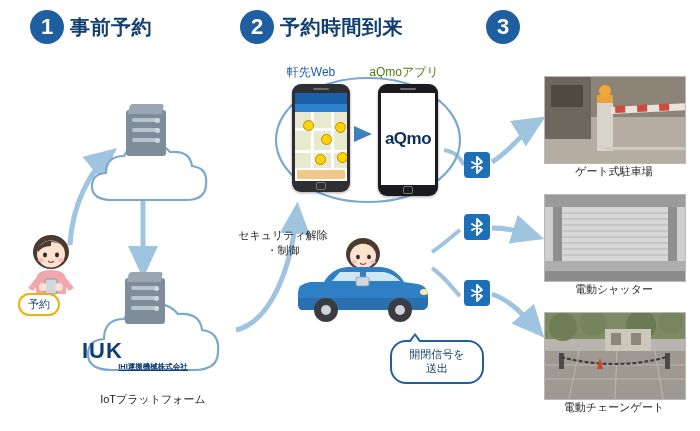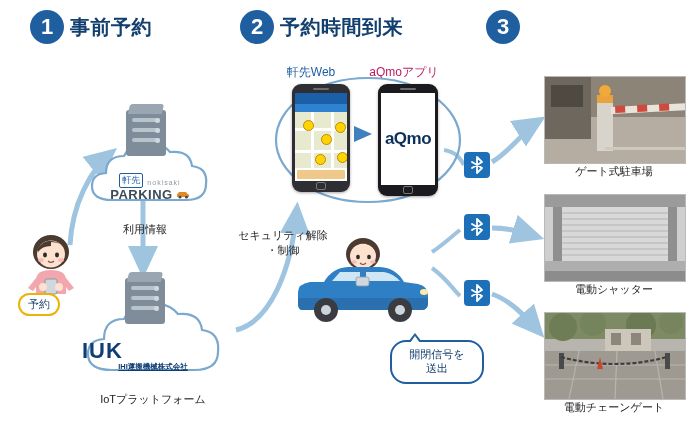--- a/index.html
+++ b/index.html
@@ -343,38 +343,21 @@
   <div class="server" style="left:126px; top:104px;">
     <div class="body"></div>
     <div class="top"></div>
     <div class="slot" style="top:14px;"></div>
     <div class="slot" style="top:24px;"></div>
     <div class="slot" style="top:34px;"></div>
     <div class="dot" style="top:14px;"></div>
     <div class="dot" style="top:24px;"></div>
     <div class="dot" style="top:34px;"></div>
   </div>
-  <div class="brand-noki" style="left:92px; top:171px; width:116px;">
-    <div style="display:flex; align-items:center; justify-content:center; gap:4px;">
-      <span class="noki-badge">軒先</span>
-      <span>
-        <span class="noki-small">nokisaki</span>
-      </span>
-    </div>
-    <div style="display:flex; align-items:center; justify-content:center; gap:3px; margin-top:-2px;">
-      <span class="noki-big">PARKING</span>
-      <svg width="14" height="9" viewBox="0 0 14 9">
-        <path d="M1,7 L1,4.5 L3,2 L10,2 L12,4.5 L13,4.5 L13,7 Z" fill="#e08a28"></path>
-        <circle cx="4" cy="7.2" r="1.4" fill="#3b4a57"></circle>
-        <circle cx="10.5" cy="7.2" r="1.4" fill="#3b4a57"></circle>
-      </svg>
-    </div>
-  </div>
-
-  <div class="abs cap" style="left:100px; top:222px; width:90px;">利用情報</div>
+
 
   <div class="cloud" style="left:82px; top:300px;">
     <svg width="142" height="76" viewBox="0 0 142 76">
       <path d="M30,70 Q6,70 6,54 Q6,40 22,39 Q22,19 42,19 Q49,5 68,7 Q84,0 96,14 Q118,12 120,30 Q138,32 136,52 Q136,70 112,70 Z" fill="#ffffff" stroke="#7ba8cf" stroke-width="2.2"></path>
     </svg>
   </div>
   <div class="server" style="left:125px; top:272px;">
     <div class="body"></div>
     <div class="top"></div>
     <div class="slot" style="top:14px;"></div>
@@ -382,21 +365,21 @@
     <div class="slot" style="top:34px;"></div>
     <div class="dot" style="top:14px;"></div>
     <div class="dot" style="top:24px;"></div>
     <div class="dot" style="top:34px;"></div>
   </div>
   <div class="abs iuk-big" style="left:82px; top:338px; width:142px;">IUK</div>
   <div class="abs iuk-sub" style="left:82px; top:362px; width:142px;text-decoration:underline;">IHI運搬機械株式会社</div>
   <div class="abs cap" style="left:78px; top:392px; width:150px;">IoTプラットフォーム</div>
 
   <div class="abs cap" style="left:276px; top:64px; width:70px; font-size:12px; color:#1f5fa0;">軒先Web</div>
-  <div class="abs cap" style="left:362px; top:64px; width:84px; font-size:12px; color:#be185d;">aQmoアプリ</div>
+  <div class="abs cap" style="left:362px; top:64px; width:84px; font-size:12px; color:#4d7c0f;">aQmoアプリ</div>
 
   <svg class="overlay" width="700" height="431">
     <ellipse cx="368" cy="140" rx="92" ry="62" fill="none" stroke="#7ba8cf" stroke-width="2.2"></ellipse>
 
     <path d="M354,134 L372,134" stroke="#3f80bd" stroke-width="0" fill="none"></path>
     <polygon points="354,126 372,134 354,142" fill="#3f80bd"></polygon>
   </svg>
 
   <div class="phone" style="left:292px; top:84px; width:58px; height:108px;">
     <div class="speaker"></div>

